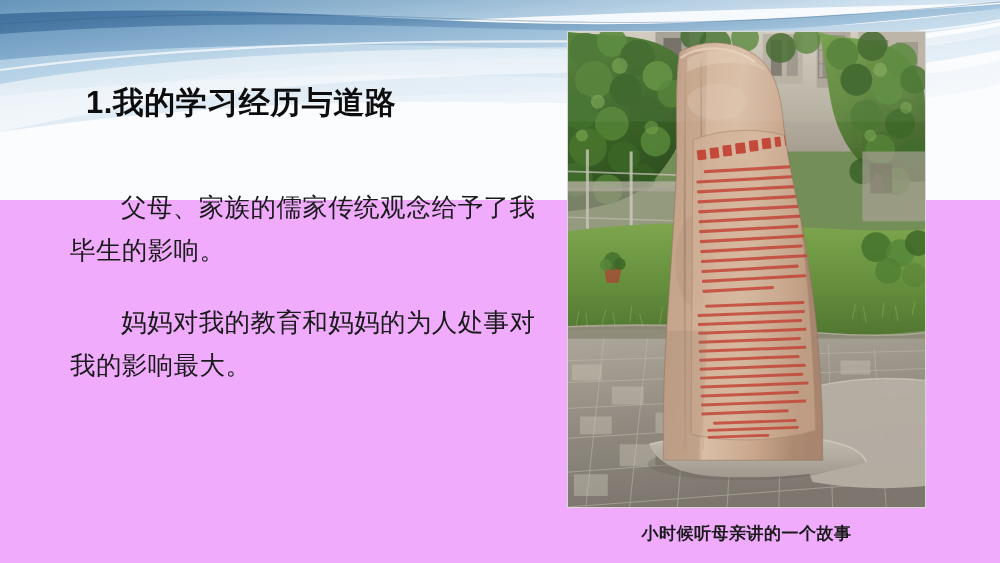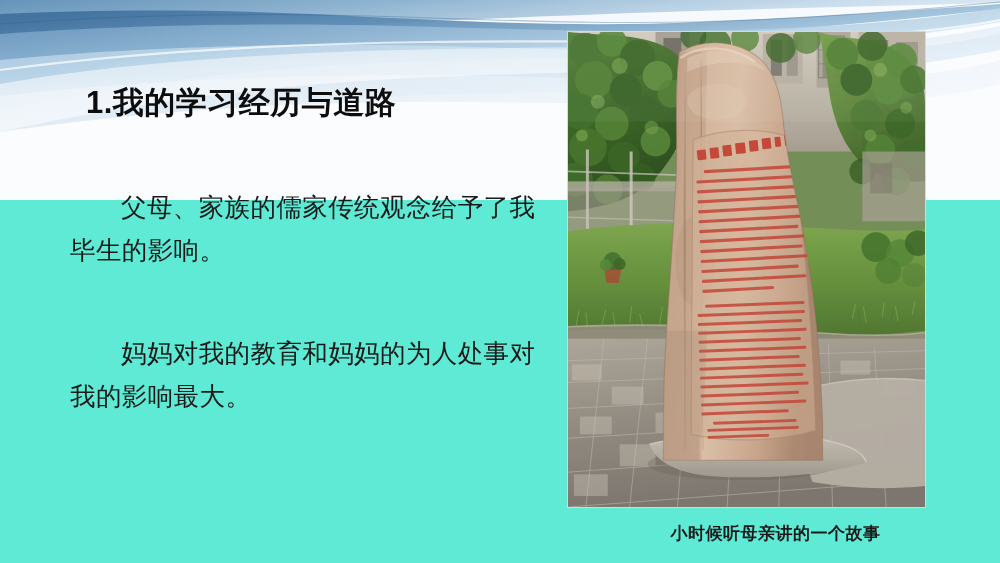--- a/index.html
+++ b/index.html
@@ -10,21 +10,21 @@
   }
   body {
     font-family: "Liberation Sans", "DejaVu Sans", sans-serif;
   }
 
   #slide {
     position: relative;
     width: 1000px;
     height: 563px;
     overflow: hidden;
-    background: #5eead4;
+    background: #f0abfc;
   }
 
   
   #wave-decor {
     position: absolute;
     left: 0;
     top: 0;
     width: 1000px;
     height: 200px;
     pointer-events: none;
@@ -52,21 +52,21 @@
   }
   .para {
     font-size: 25.5px;
     color: #1a1a1a;
     line-height: 1.70;
     text-indent: 2em;
     letter-spacing: 0.4px;
     margin: 0;
   }
   .para + .para {
-    margin-top: 59px;
+    margin-top: 28px;
   }
 
   
   #photo-frame {
     position: absolute;
     left: 567px;
     top: 31px;
     width: 359px;
     height: 477px;
     border: 1px solid #d8d8d8;
@@ -75,21 +75,21 @@
     background: #6f8a52;
   }
   #photo-svg {
     display: block;
     width: 100%;
     height: 100%;
   }
 
   #photo-caption {
     position: absolute;
-    left: 596px;
+    left: 567px;
     top: 522px;
     width: 359px;
     text-align: center;
     font-size: 17px;
     font-weight: bold;
     color: #1a1a1a;
     letter-spacing: 0.5px;
   }
 </style>
 </head>

